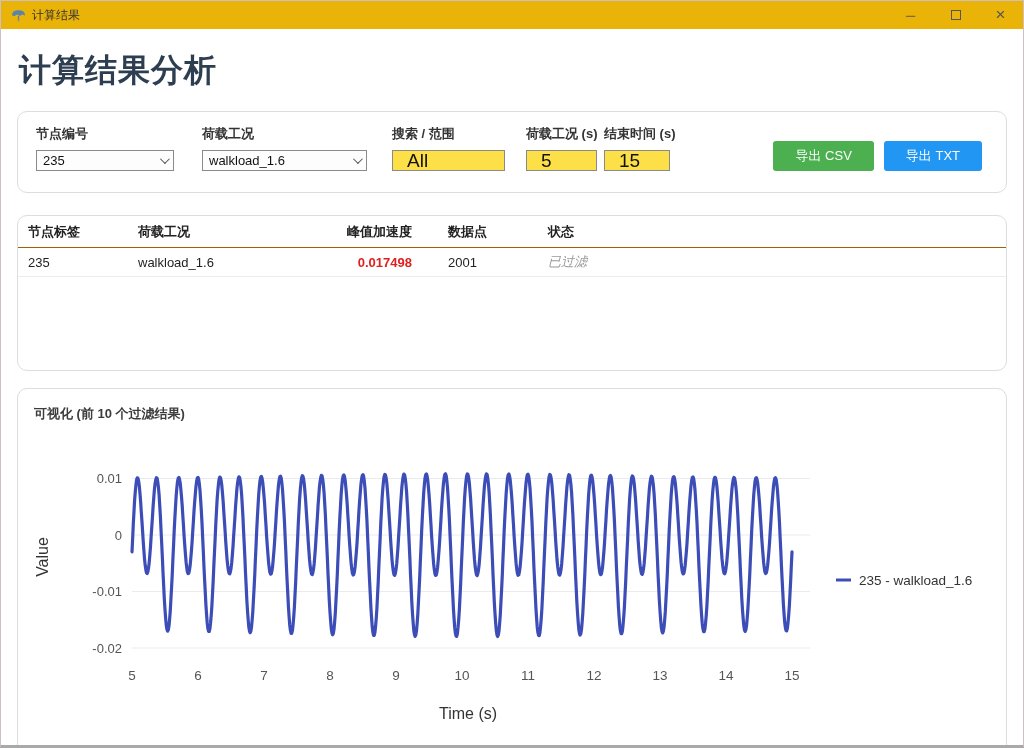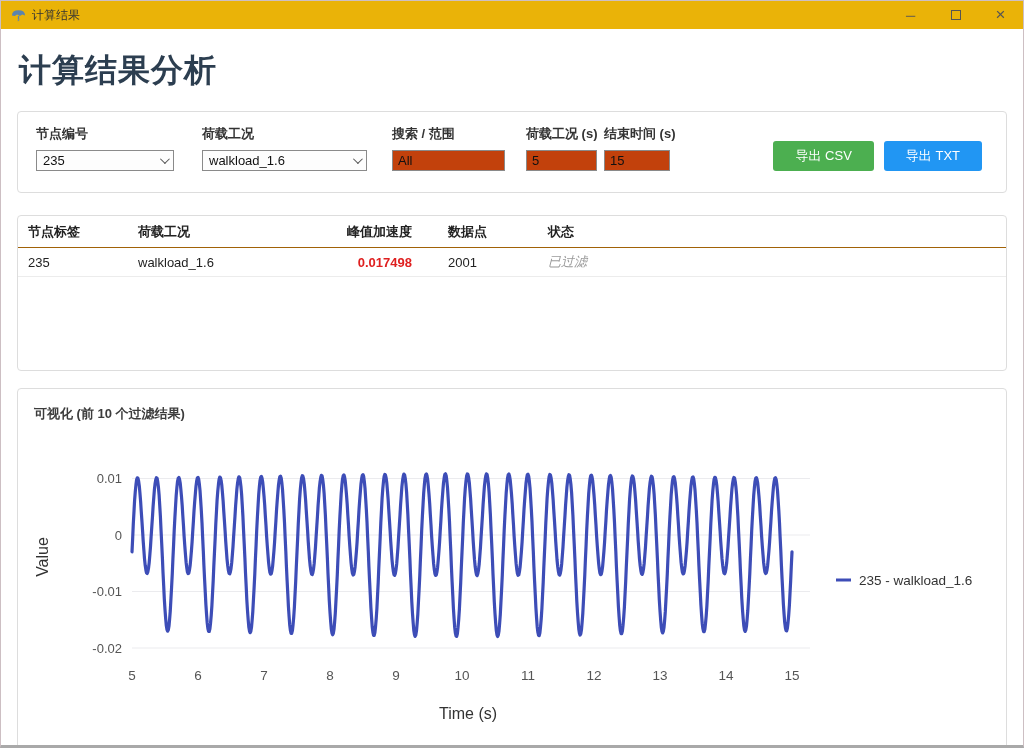--- a/index.html
+++ b/index.html
@@ -12,37 +12,37 @@
   .titlebar { height:28px; display:flex; align-items:center; padding:0 0 0 10px; background:#eab308; }
   .app-icon { width:15px; height:15px; margin-right:6px; flex:0 0 auto; }
   .titlebar-text { font-size:12px; color:#333; }
   .win-controls { margin-left:auto; display:flex; align-items:center; height:100%; }
   .wc { width:45px; height:28px; display:flex; align-items:center; justify-content:center; color:#555; cursor:default; }
   .wc.min { font-size:13px; }
   .wc .maxbox { width:10px; height:10px; border:1px solid #555; display:block; }
   .wc.close { font-size:17px; font-weight:400; }
   
   .page-title { font-size:32px; font-weight:bold; color:#2c3e50; margin:20px 0 18px 18px; letter-spacing:1px; }
-  .panel { border:1px solid #ddd; border-radius:4px; background:#fff; margin:0 16px; }
+  .panel { border:1px solid #ddd; border-radius:10px; background:#fff; margin:0 16px; }
   
   .filter-panel { height:82px; display:flex; align-items:flex-start; padding:13px 24px 0 18px; margin-bottom:22px; }
   .fgroup { display:flex; flex-direction:column; }
   .fgroup label { font-size:13px; font-weight:bold; color:#333; margin-bottom:7px; white-space:nowrap; }
   .g1{ width:138px; } .g2{ width:165px; margin-left:28px; } .g3{ width:113px; margin-left:25px; }
   .g4{ width:71px; margin-left:21px; } .g5{ width:66px; margin-left:7px; }
   .selectbox {
     height:21px; border:1px solid #8a8a8a; background:#fdfdfd; display:flex; align-items:center;
     padding:0 6px; font-size:13px; color:#111; position:relative; cursor:default;
   }
   .selectbox .chev {
     margin-left:auto; width:7px; height:7px; border-right:1px solid #555; border-bottom:1px solid #555;
     transform:rotate(45deg) translateY(-2px);
   }
-  .tinput { height:21px; width:100%; border:1px solid #8a8a8a; background:#c2410c; font-size:13px; color:#111;
-    padding:0 5px; font-family:"Liberation Sans", sans-serif; outline:none; }
+  .tinput { height:21px; width:100%; border:1px solid #8a8a8a; background:#fde047; font-size:19px; color:#111;
+    padding:0 14px; font-family:"Liberation Sans", sans-serif; outline:none; }
   .btns { margin-left:auto; display:flex; gap:10px; padding-top:16px; }
   .btn { border:none; border-radius:3px; color:#fff; font-size:13px; height:30px; padding:0 22px;
     font-family:"Liberation Sans", sans-serif; cursor:pointer; white-space:nowrap; }
   .btn-csv { background:#4caf50; }
   .btn-txt { background:#2196f3; }
   
   .table-panel { height:156px; margin-bottom:17px; overflow:hidden; }
   table { width:100%; border-collapse:collapse; table-layout:fixed; }
   col.c1{width:110px;} col.c2{width:180px;} col.c3{width:110px;} col.c4{width:130px;}
   th { font-size:13px; font-weight:bold; color:#222; text-align:left; padding:7px 0 6px 10px; border-bottom:1px solid #a16207; }

